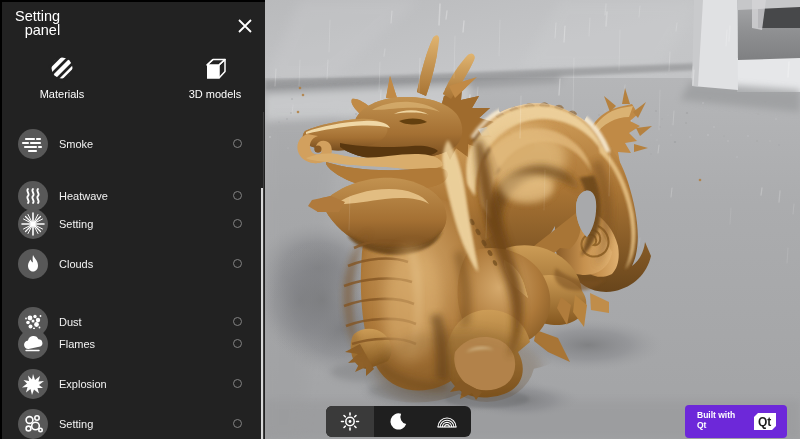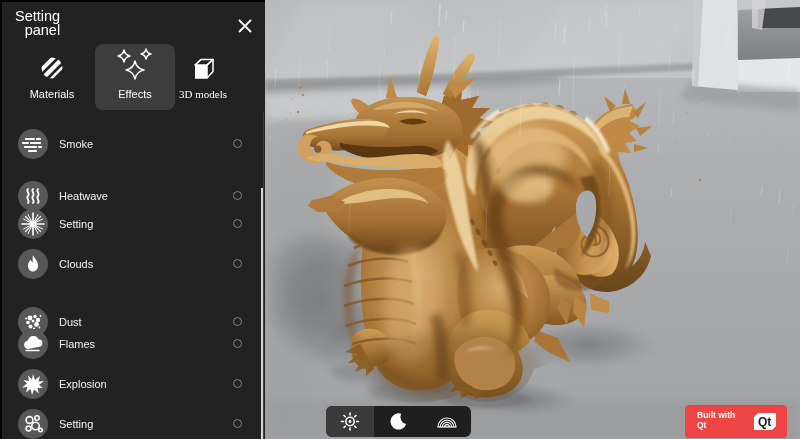--- a/index.html
+++ b/index.html
@@ -11,21 +11,21 @@
 #closex{position:absolute;left:230px;top:11px;width:26px;height:26px;}
 .tab{position:absolute;top:42px;width:80px;height:66px;border-radius:8px;text-align:center;color:#fff;}
 .tab.sel{background:#3d3d3d;}
 .tab .lbl{position:absolute;width:100%;top:44px;font-size:11px;color:#fdfdfd;}
 .row{position:absolute;left:0;width:256px;height:40px;}
 .row .ic{position:absolute;left:16px;top:5px;width:30px;height:30px;border-radius:50%;background:#585858;}
 .row .lb{position:absolute;left:57px;top:14px;font-size:11px;color:#f2f2f2;text-align:center;}
 .row .rd{position:absolute;left:231px;top:15px;width:9px;height:9px;border:1px solid #828282;border-radius:50%;}
 #btnbar{position:absolute;left:326px;top:406px;width:145px;height:31px;background:#1f1f1f;border-radius:6px;}
 #btnbar .b1{position:absolute;left:0;top:0;width:48px;height:31px;background:#3a3a3a;border-radius:6px 0 0 6px;}
-#qtbadge{position:absolute;left:685px;top:405px;width:102px;height:33px;background:#ef4444;border-radius:4px;color:#fff;}
+#qtbadge{position:absolute;left:685px;top:405px;width:102px;height:33px;background:#6d28d9;border-radius:4px;color:#fff;}
 #qtbadge .t{position:absolute;left:12px;top:5px;font-size:8.5px;font-weight:bold;line-height:10px;}
 </style>
 </head>
 <body>
 <div id="app">
   <svg id="scene" width="800" height="439" viewBox="0 0 800 439">
     <defs>
       <clipPath id="dgc">
         <path d="M436,256 C428,206 444,156 474,130 C500,106 536,96 564,109
                C598,124 618,150 628,182 C638,214 642,246 632,266
@@ -565,46 +565,36 @@
       <line x1="660" y1="90" x2="659" y2="130" stroke-width="1" opacity="0.25"></line>
     </g>
   </svg>
 
   <div id="panel">
     <div id="title">Setting
 panel</div>
     <svg id="closex" viewBox="0 0 26 26">
         <path d="M7,7 L19,19 M19,7 L7,19" stroke="#fff" stroke-width="1.8" fill="none"></path>
       </svg>
-    <div class="tab" style="left:10px;">
+    <div class="tab" style="left:20px;">
       <svg width="80" height="44" viewBox="0 0 80 44">
           <g transform="translate(40,24)">
         <circle r="10.5" fill="#fff"></circle>
         <g stroke="#222" stroke-width="2.6">
           <line x1="-13" y1="-0.5" x2="-0.5" y2="-13"></line>
           <line x1="-10" y1="6" x2="6" y2="-10"></line>
           <line x1="-5.5" y1="11.5" x2="11.5" y2="-5.5"></line>
           <line x1="0.5" y1="13" x2="13" y2="0.5"></line>
         </g>
         <circle r="10.5" fill="none" stroke="#222" stroke-width="0"></circle>
       </g>
         </svg>
       <div class="lbl">Materials</div>
     </div>
-    <div class="tab sel" style="left:93px;">
-      <svg width="80" height="44" viewBox="0 0 80 44">
-          <g transform="translate(40,26)" fill="none" stroke="#fff" stroke-width="1.4" stroke-linejoin="round">
-        <path d="M0,-9 C1,-4 4,-1 9,0 C4,1 1,4 0,9 C-1,4 -4,1 -9,0 C-4,-1 -1,-4 0,-9 Z"></path>
-        <path d="M-11,-20 C-10.3,-16.6 -8.4,-14.7 -5,-14 C-8.4,-13.3 -10.3,-11.4 -11,-8 C-11.7,-11.4 -13.6,-13.3 -17,-14 C-13.6,-14.7 -11.7,-16.6 -11,-20 Z"></path>
-        <path d="M11,-21 C11.6,-18.2 13.2,-16.6 16,-16 C13.2,-15.4 11.6,-13.8 11,-11 C10.4,-13.8 8.8,-15.4 6,-16 C8.8,-16.6 10.4,-18.2 11,-21 Z"></path>
-      </g>
-        </svg>
-      <div class="lbl">Effects</div>
-    </div>
-    <div class="tab" style="left:161px;font-family:Liberation Serif, serif;">
+    <div class="tab" style="left:173px;">
       <svg width="80" height="44" viewBox="0 0 80 44">
           <g transform="translate(40,25)" stroke-linejoin="round">
         <rect x="-8" y="-4" width="12" height="13" fill="#fff"></rect>
         <path d="M-8,-4 L-2,-9.5 L10,-9.5 L4,-4 Z" fill="none" stroke="#fff" stroke-width="1.5"></path>
         <path d="M4,-4 L10,-9.5 L10,2.5 L4,9" fill="none" stroke="#fff" stroke-width="1.5"></path>
         <path d="M-8,-4 L-2,-9.5 M-8,9 L4,9 L4,-4" fill="none" stroke="#fff" stroke-width="1.5"></path>
       </g>
         </svg>
       <div class="lbl">3D models</div>
     </div>

